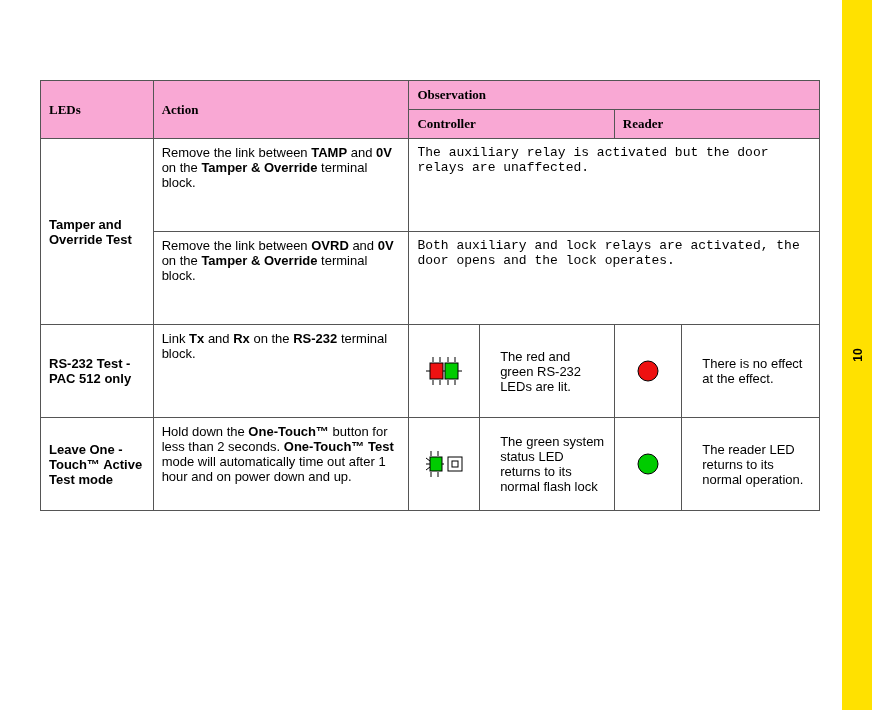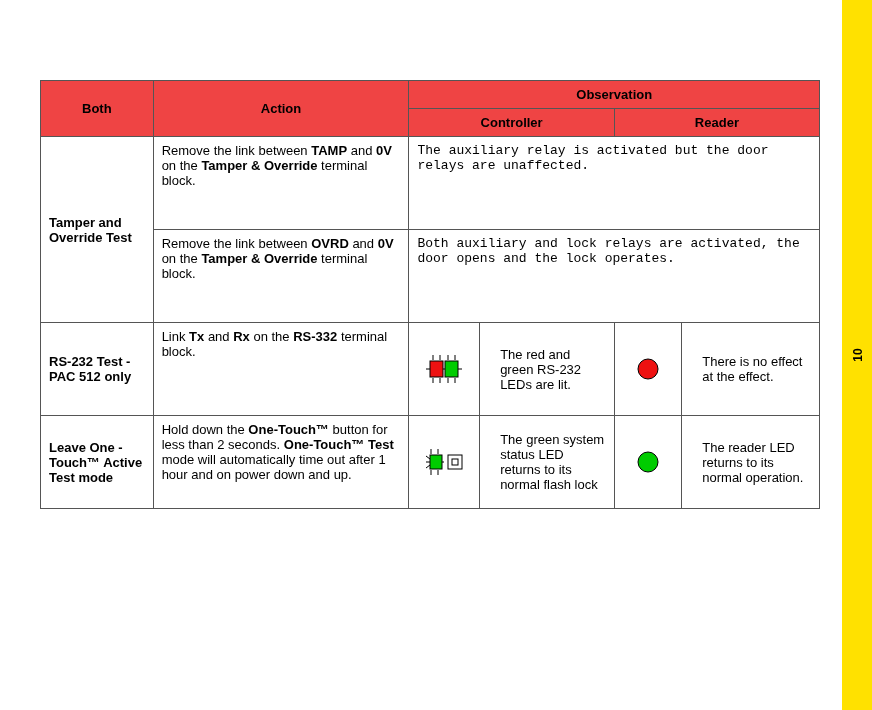--- a/index.html
+++ b/index.html
@@ -1,42 +1,42 @@
 <!DOCTYPE html>
 <html><head>
 <meta charset="utf-8">
 <style>
   html,body{margin:0;padding:0;font-family:"Arial Narrow",Arial,Helvetica,sans-serif;font-stretch:condensed;background:#fff;color:#000;}
   .page{position:relative;width:872px;height:710px;box-sizing:border-box;padding:80px 40px 40px 40px;}
   .side-bar{position:absolute;right:0;top:0;width:30px;height:100%;background:#ffe100;}
   .page-num{position:absolute;right:8px;top:50%;transform:translate(0,-50%) rotate(-90deg);font-size:12px;font-weight:bold;font-family:"Arial Narrow",Arial,sans-serif;}
   table{border-collapse:collapse;width:780px;}
   th,td{border:1px solid #555;padding:6px 8px;font-size:13px;vertical-align:top;text-align:left;}
-  th{background:#ef4444;text-align:center;vertical-align:middle;}
+  th{background:#f9a8d4;vertical-align:middle;font-family:Liberation Serif, serif;}
   .test-col{width:105px;font-weight:bold;vertical-align:middle;}
   .action-col{width:275px;}
   .obs-icon{width:55px;text-align:center;vertical-align:middle;}
   .obs-text{width:120px;vertical-align:middle;padding-left:20px;}
   .row-tall td{height:80px;margin-left:21px;}
   .obs-merge{vertical-align:top;font-family:Liberation Mono, monospace;}
   b{font-weight:bold;}
   svg{display:block;margin:0 auto;}
 </style>
 </head>
 <body>
 
 <div class="page">
   <div class="side-bar">
     <span class="page-num">10</span>
   </div>
 
   <table>
     <tbody>
         <tr>
-      <th rowspan="2" class="test-col">Both</th>
+      <th rowspan="2" class="test-col">LEDs</th>
       <th rowspan="2" class="action-col">Action</th>
       <th colspan="4">Observation</th>
     </tr>
     <tr>
       <th colspan="2">Controller</th>
       <th colspan="2">Reader</th>
     </tr>
 
     <tr class="row-tall">
       <td rowspan="2" class="test-col">Tamper and Override Test</td>
@@ -49,21 +49,21 @@
     <tr class="row-tall">
       <td class="action-col">
         <span>Remove the link between </span><b>OVRD</b><span> and </span><b>0V</b><span> on the </span><b>Tamper &amp; Override</b><span> terminal block.</span>
       </td>
       <td colspan="4" class="obs-merge">Both auxiliary and lock relays are activated, the door opens and the lock operates.</td>
     </tr>
 
     <tr class="row-tall">
       <td class="test-col">RS-232 Test - PAC 512 only</td>
       <td class="action-col">
-        <span>Link </span><b>Tx</b><span> and </span><b>Rx</b><span> on the </span><b>RS-332</b><span> terminal block.</span>
+        <span>Link </span><b>Tx</b><span> and </span><b>Rx</b><span> on the </span><b>RS-232</b><span> terminal block.</span>
       </td>
       <td class="obs-icon">
         <svg width="48" height="34">
           <line x1="6" y1="17" x2="42" y2="17" stroke="#000" stroke-width="1"></line>
           <line x1="13" y1="3" x2="13" y2="8" stroke="#000"></line>
               <line x1="20" y1="3" x2="20" y2="8" stroke="#000"></line>
           <line x1="28" y1="3" x2="28" y2="8" stroke="#000"></line>
               <line x1="35" y1="3" x2="35" y2="8" stroke="#000"></line>
           <line x1="13" y1="26" x2="13" y2="31" stroke="#000"></line>
               <line x1="20" y1="26" x2="20" y2="31" stroke="#000"></line>

